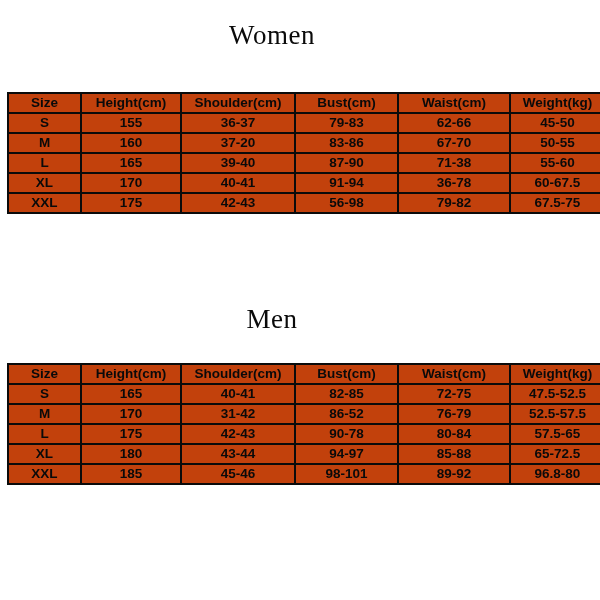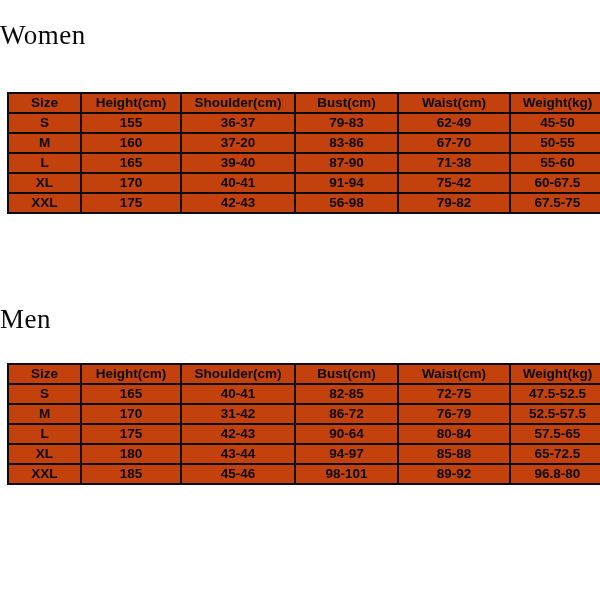--- a/index.html
+++ b/index.html
@@ -11,20 +11,21 @@
     width: 600px;
     height: 600px;
     position: relative;
     overflow: hidden;
     font-family: "Liberation Sans", sans-serif;
   }
   .section-title {
     position: absolute;
     left: 0;
     width: 544px;
+    text-align: center;
     font-family: "Liberation Serif", "DejaVu Serif", serif;
     font-size: 27px;
     font-weight: 400;
     color: #0a0a0a;
     line-height: 27px;
     letter-spacing: 0.5px;
   }
   #women-title { top: 22px; }
   #men-title   { top: 306px; }
 
@@ -86,21 +87,21 @@
         <th>Waist(cm)</th>
         <th>Weight(kg)</th>
       </tr>
   </thead>
   <tbody>
       <tr>
         <td>S</td>
         <td>155</td>
         <td>36-37</td>
         <td>79-83</td>
-        <td>62-49</td>
+        <td>62-66</td>
         <td>45-50</td>
       </tr>
       <tr>
         <td>M</td>
         <td>160</td>
         <td>37-20</td>
         <td>83-86</td>
         <td>67-70</td>
         <td>50-55</td>
       </tr>
@@ -110,21 +111,21 @@
         <td>39-40</td>
         <td>87-90</td>
         <td>71-38</td>
         <td>55-60</td>
       </tr>
       <tr>
         <td>XL</td>
         <td>170</td>
         <td>40-41</td>
         <td>91-94</td>
-        <td>75-42</td>
+        <td>36-78</td>
         <td>60-67.5</td>
       </tr>
       <tr>
         <td>XXL</td>
         <td>175</td>
         <td>42-43</td>
         <td>56-98</td>
         <td>79-82</td>
         <td>67.5-75</td>
       </tr>
@@ -158,29 +159,29 @@
         <td>165</td>
         <td>40-41</td>
         <td>82-85</td>
         <td>72-75</td>
         <td>47.5-52.5</td>
       </tr>
       <tr>
         <td>M</td>
         <td>170</td>
         <td>31-42</td>
-        <td>86-72</td>
+        <td>86-52</td>
         <td>76-79</td>
         <td>52.5-57.5</td>
       </tr>
       <tr>
         <td>L</td>
         <td>175</td>
         <td>42-43</td>
-        <td>90-64</td>
+        <td>90-78</td>
         <td>80-84</td>
         <td>57.5-65</td>
       </tr>
       <tr>
         <td>XL</td>
         <td>180</td>
         <td>43-44</td>
         <td>94-97</td>
         <td>85-88</td>
         <td>65-72.5</td>

